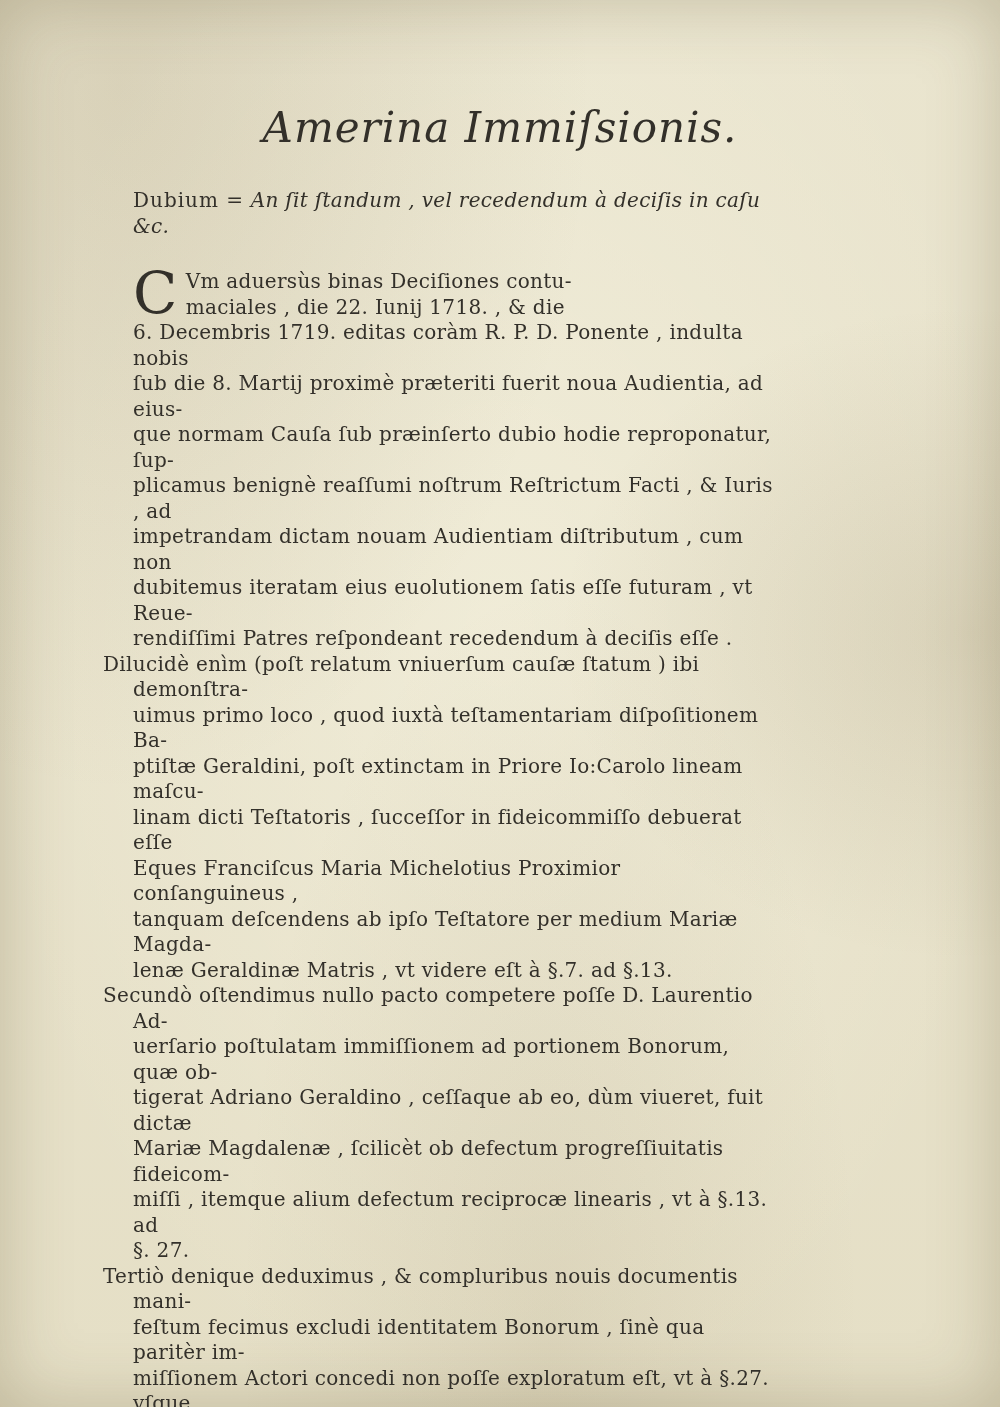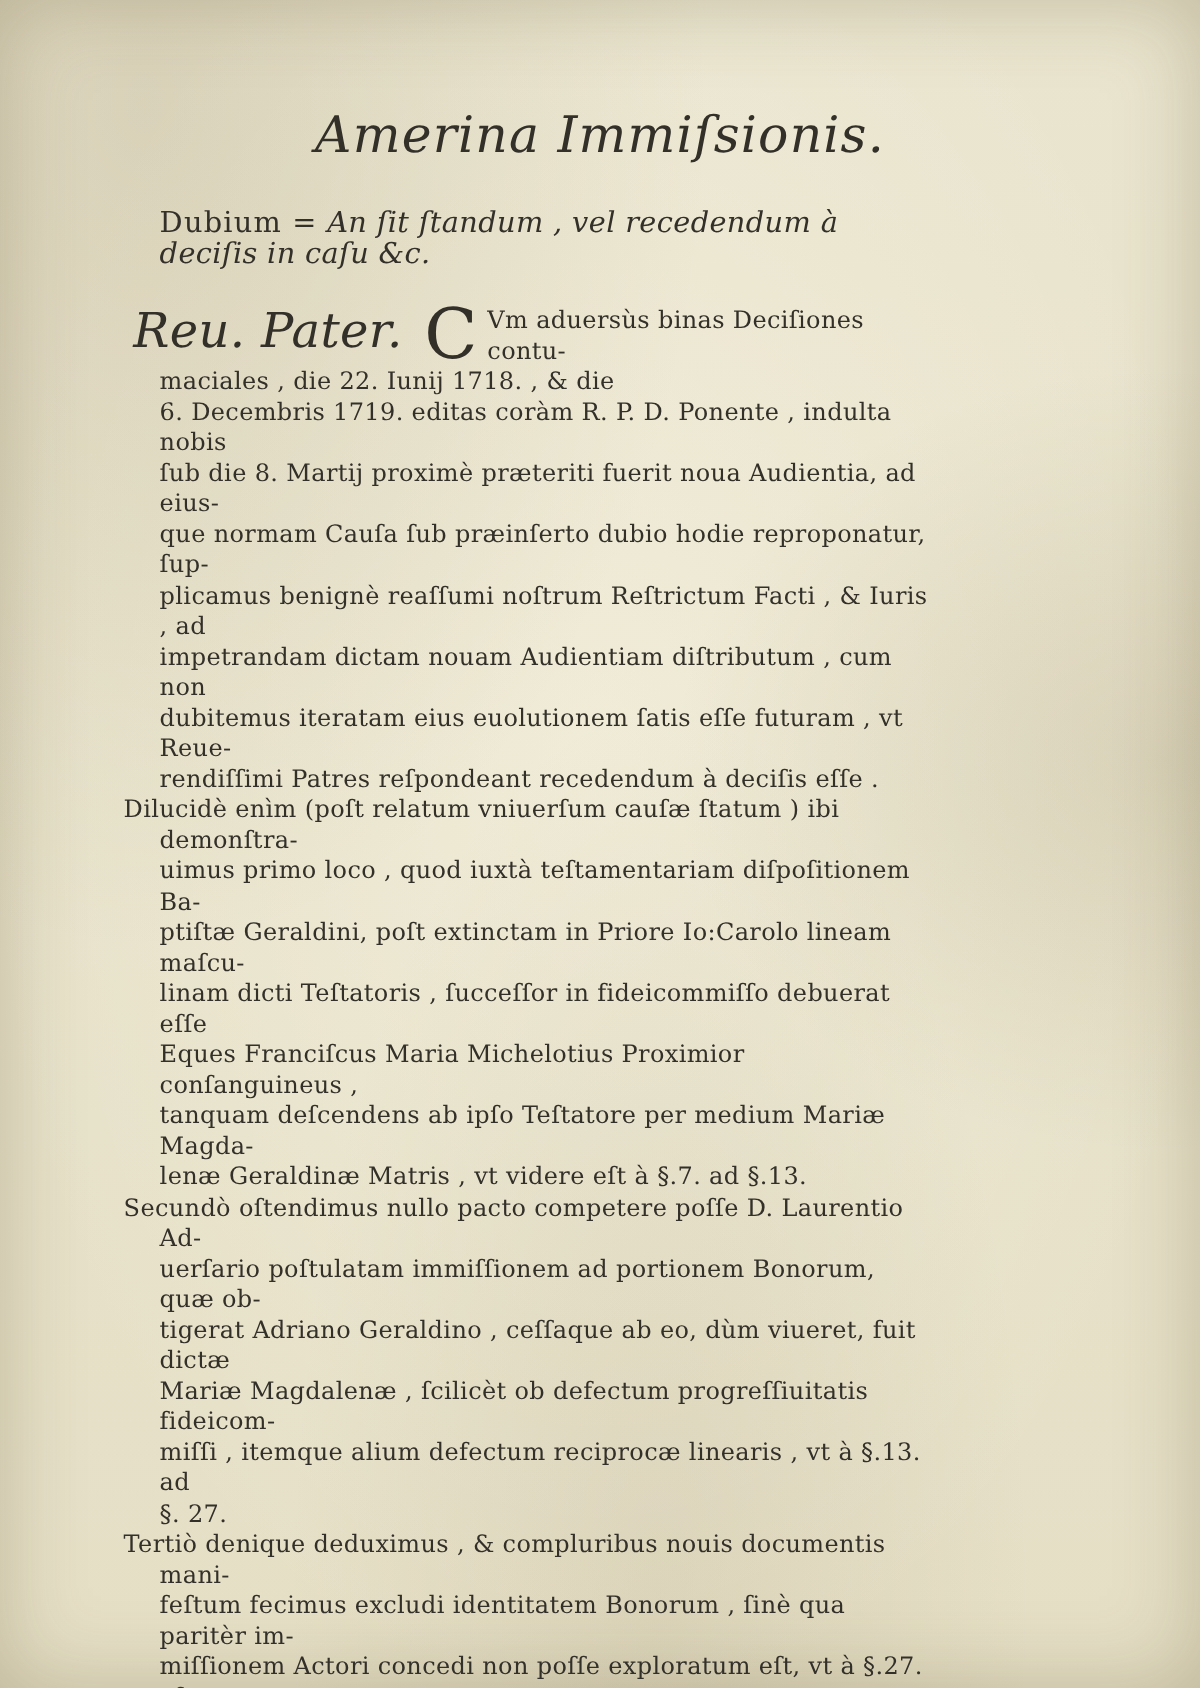--- a/index.html
+++ b/index.html
@@ -14,21 +14,21 @@
     font-family: "DejaVu Serif", "Liberation Serif", serif;
     background:
       radial-gradient(ellipse at 12% 6%, rgba(115,95,55,0.14), transparent 38%),
       radial-gradient(ellipse at 97% 45%, rgba(110,90,50,0.13), transparent 30%),
       radial-gradient(ellipse at 55% 95%, rgba(120,100,60,0.10), transparent 40%),
       radial-gradient(ellipse at 50% 45%, rgba(255,253,238,0.35), transparent 75%),
       linear-gradient(#eae5cf, #e5dfc6);
     box-shadow: inset 0 0 70px rgba(95,78,40,0.28), 0 0 12px rgba(0,0,0,0.35);
     overflow: hidden;
   }
-  .header { text-align: center; }
+  .header { text-align: center; margin-top: 15px; }
   .title {
     font-style: italic;
     font-size: 42px;
     line-height: 50px;
     letter-spacing: 1px;
     margin: 0 0 34px 0;
     font-weight: normal;
   }
   .content {
     margin-left: 103px;
@@ -38,21 +38,21 @@
     letter-spacing: 0.3px;
     text-align: left;
   }
   .stantibus {
     margin: 0 0 30px 85px;
     font-size: 20px;
     line-height: 24px;
   }
   .dubium {
     margin: 12px 0 30px 30px;
-    font-size: 24px;
+    font-size: 20px;
     line-height: 26px;
   }
   .dubium .dubium-label { font-style: normal; letter-spacing: 1px; }
   .dubium .dubium-text { font-style: italic; }
   .para {
     margin: 0;
     white-space: pre-line;
   }
   .para.hang {
     padding-left: 30px;
@@ -86,21 +86,21 @@
 
   <div class="header">
     <h1 class="title">Amerina Immiſsionis.</h1>
   </div>
 
   <div class="content">
 
 
     <div class="dubium"><span class="dubium-label">Dubium =</span> <span class="dubium-text">An ſit ſtandum , vel recedendum à deciſis in caſu &amp;c.</span></div>
 
-    <div class="para open"><span class="salutation">Reu. Pater.</span><span class="dropcap">C</span><span class="ptext">Vm aduersùs binas Deciſiones contu-
+    <div class="para open"><span class="dropcap">C</span><span class="ptext">Vm aduersùs binas Deciſiones contu-
 maciales , die 22. Iunij 1718. , &amp; die
 6. Decembris 1719. editas coràm R. P. D. Ponente , indulta nobis
 ſub die 8. Martij proximè præteriti fuerit noua Audientia, ad eius-
 que normam Cauſa ſub præinſerto dubio hodie reproponatur, ſup-
 plicamus benignè reaſſumi noſtrum Reſtrictum Facti , &amp; Iuris , ad
 impetrandam dictam nouam Audientiam diſtributum , cum non
 dubitemus iteratam eius euolutionem ſatis eſſe futuram , vt Reue-
 rendiſſimi Patres reſpondeant recedendum à deciſis eſſe .</span></div>
 
     <p class="para hang">Dilucidè enìm (poſt relatum vniuerſum cauſæ ſtatum ) ibi demonſtra-

